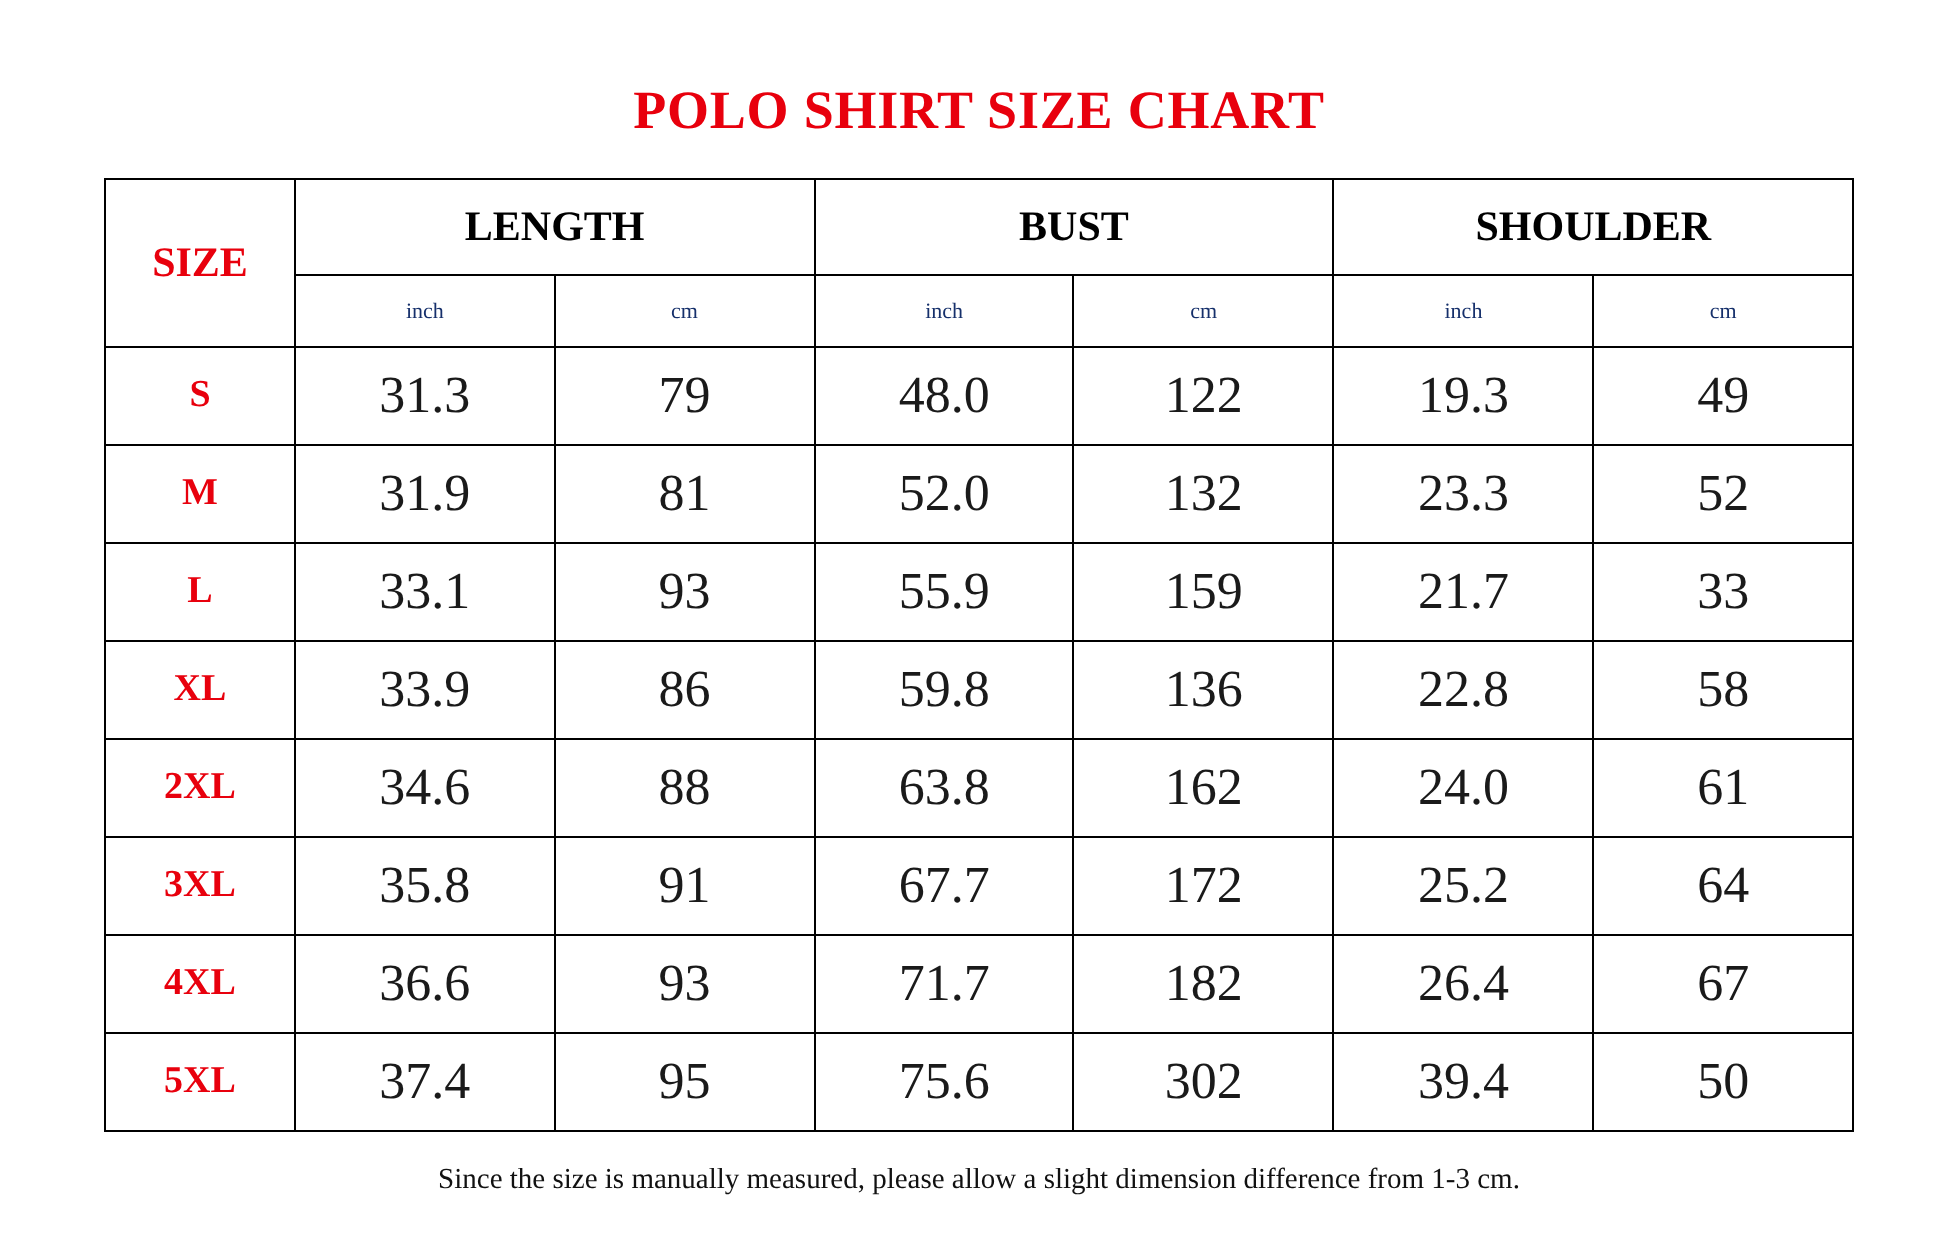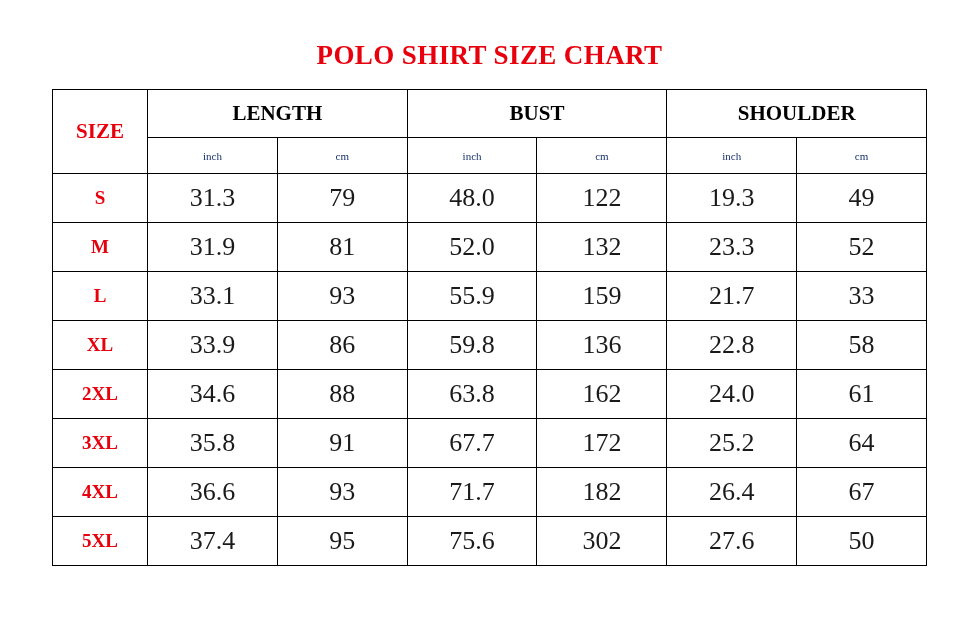--- a/index.html
+++ b/index.html
@@ -186,21 +186,22 @@
           <td class="value-cell">26.4</td>
           <td class="value-cell">67</td>
         </tr>
 
         <tr class="data-row">
           <td class="size-cell">5XL</td>
           <td class="value-cell">37.4</td>
           <td class="value-cell">95</td>
           <td class="value-cell">75.6</td>
           <td class="value-cell">302</td>
-          <td class="value-cell">27.6</td>
+          <td class="value-cell">39.4</td>
           <td class="value-cell">50</td>
         </tr>
       </tbody>
     </table>
   </div>
 
+  <p class="footnote">Since the size is manually measured, please allow a slight dimension difference from 1-3 cm.</p>
 
 </div>
 
 </body></html>

